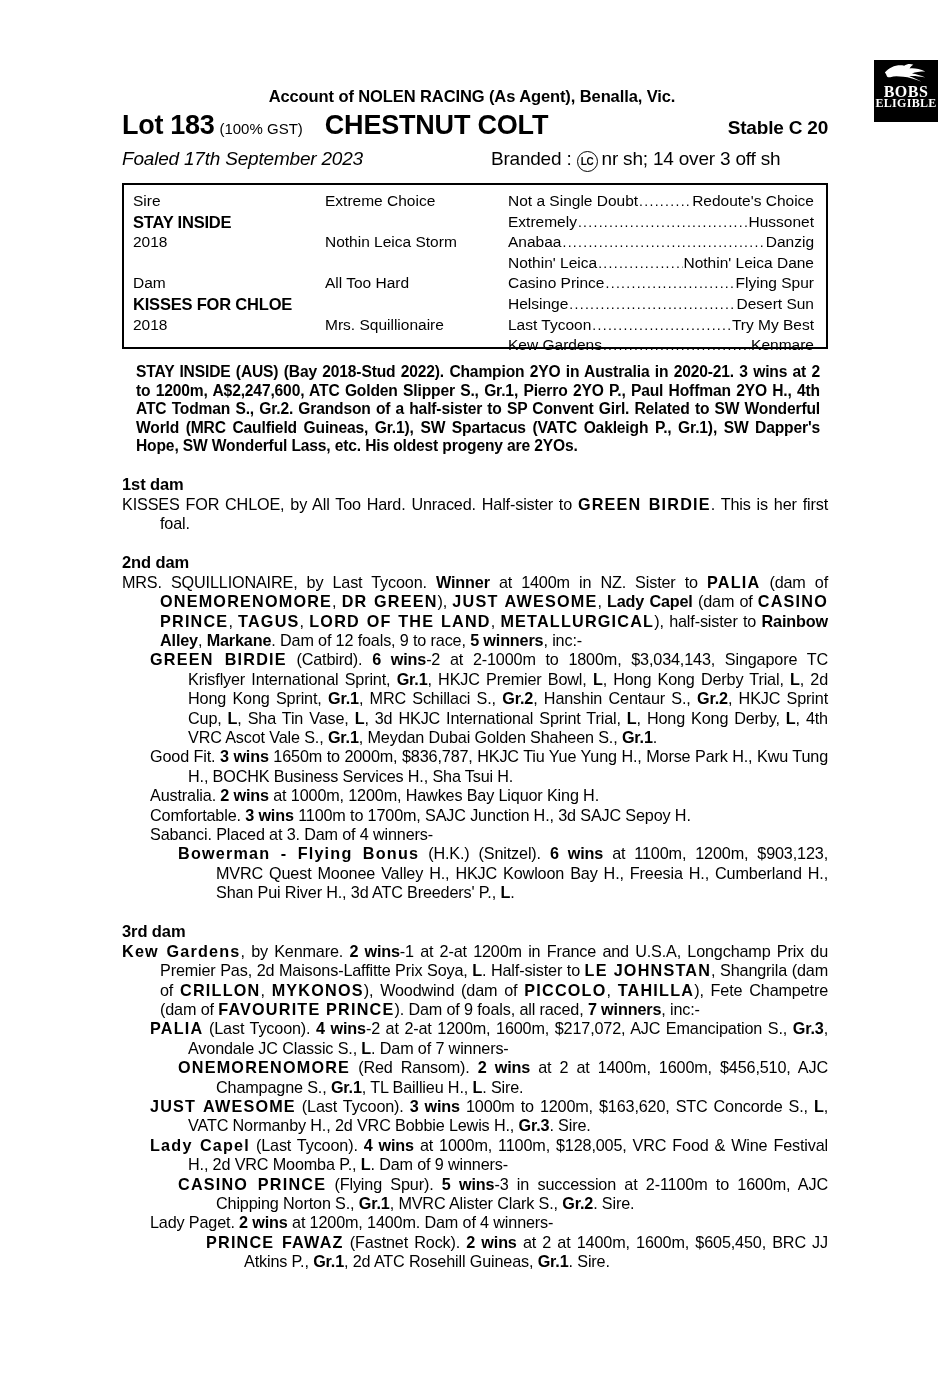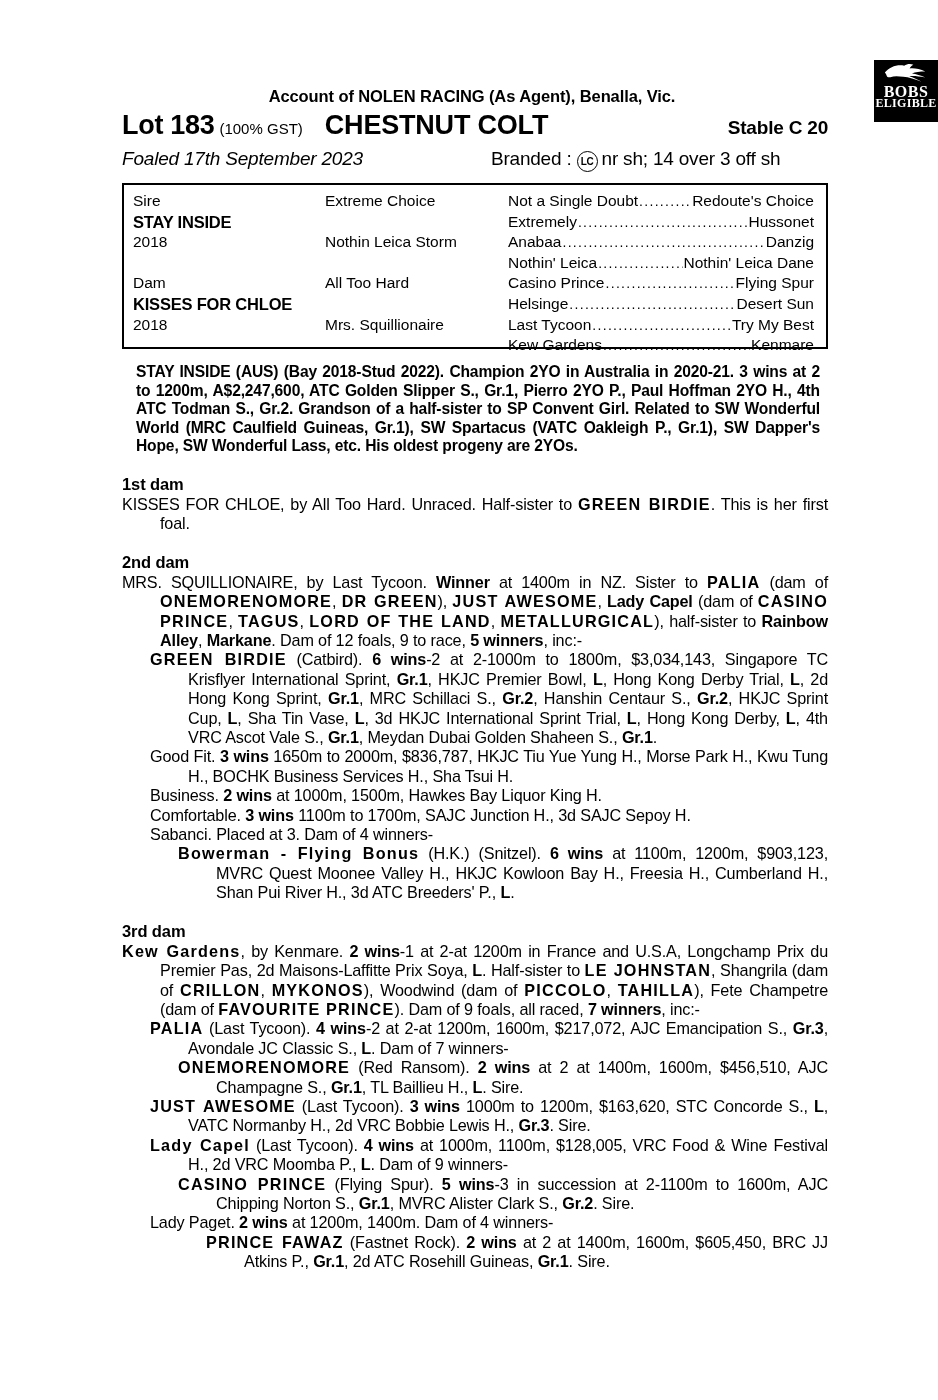--- a/index.html
+++ b/index.html
@@ -217,21 +217,21 @@
 
   <div class="section">
     <div class="dam-head">2nd dam</div>
 
     <p class="p hang0"><span>MRS. SQUILLIONAIRE, by Last Tycoon. </span><b>Winner</b><span> at 1400m in NZ. Sister to </span><b class="sp">PALIA</b><span> (dam of </span><b class="sp">ONEMORENOMORE</b><span>, </span><b class="sp">DR GREEN</b><span>), </span><b class="sp">JUST AWESOME</b><span>, </span><b>Lady Capel</b><span> (dam of </span><b class="sp">CASINO PRINCE</b><span>, </span><b class="sp">TAGUS</b><span>, </span><b class="sp">LORD OF THE LAND</b><span>, </span><b class="sp">METALLURGICAL</b><span>), half-sister to </span><b>Rainbow Alley</b><span>, </span><b>Markane</b><span>. Dam of 12 foals, 9 to race, </span><b>5 winners</b><span>, inc:-</span></p>
 
     <p class="p hang1"><b class="sp">GREEN BIRDIE</b><span> (Catbird). </span><b>6 wins</b><span class="rich">-2 at 2-1000m to 1800m, $3,034,143, Singapore TC Krisflyer International Sprint, <b>Gr.1</b>, HKJC Premier Bowl, <b>L</b>, Hong Kong Derby Trial, <b>L</b>, 2d Hong Kong Sprint, <b>Gr.1</b>, MRC Schillaci S., <b>Gr.2</b>, Hanshin Centaur S., <b>Gr.2</b>, HKJC Sprint Cup, <b>L</b>, Sha Tin Vase, <b>L</b>, 3d HKJC International Sprint Trial, <b>L</b>, Hong Kong Derby, <b>L</b>, 4th VRC Ascot Vale S., <b>Gr.1</b>, Meydan Dubai Golden Shaheen S., <b>Gr.1</b>.</span></p>
 
     <p class="p hang1"><span>Good Fit. </span><b>3 wins</b><span class="rich"> 1650m to 2000m, $836,787, HKJC Tiu Yue Yung H., Morse Park H., Kwu Tung H., BOCHK Business Services H., Sha Tsui H.</span></p>
 
-    <p class="p hang1"><span>Business. </span><b>2 wins</b><span class="rich"> at 1000m, 1500m, Hawkes Bay Liquor King H.</span></p>
+    <p class="p hang1"><span>Australia. </span><b>2 wins</b><span class="rich"> at 1000m, 1200m, Hawkes Bay Liquor King H.</span></p>
 
     <p class="p hang1"><span>Comfortable. </span><b>3 wins</b><span class="rich"> 1100m to 1700m, SAJC Junction H., 3d SAJC Sepoy H.</span></p>
 
     <p class="p hang1"><span>Sabanci. Placed at 3. Dam of 4 winners-</span></p>
 
     <p class="p hang2"><b class="sp">Bowerman - Flying Bonus</b><span> (H.K.) (Snitzel). </span><b>6 wins</b><span class="rich"> at 1100m, 1200m, $903,123, MVRC Quest Moonee Valley H., HKJC Kowloon Bay H., Freesia H., Cumberland H., Shan Pui River H., 3d ATC Breeders' P., <b>L</b>.</span></p>
   </div>
 
   <div class="section">
     <div class="dam-head">3rd dam</div>

